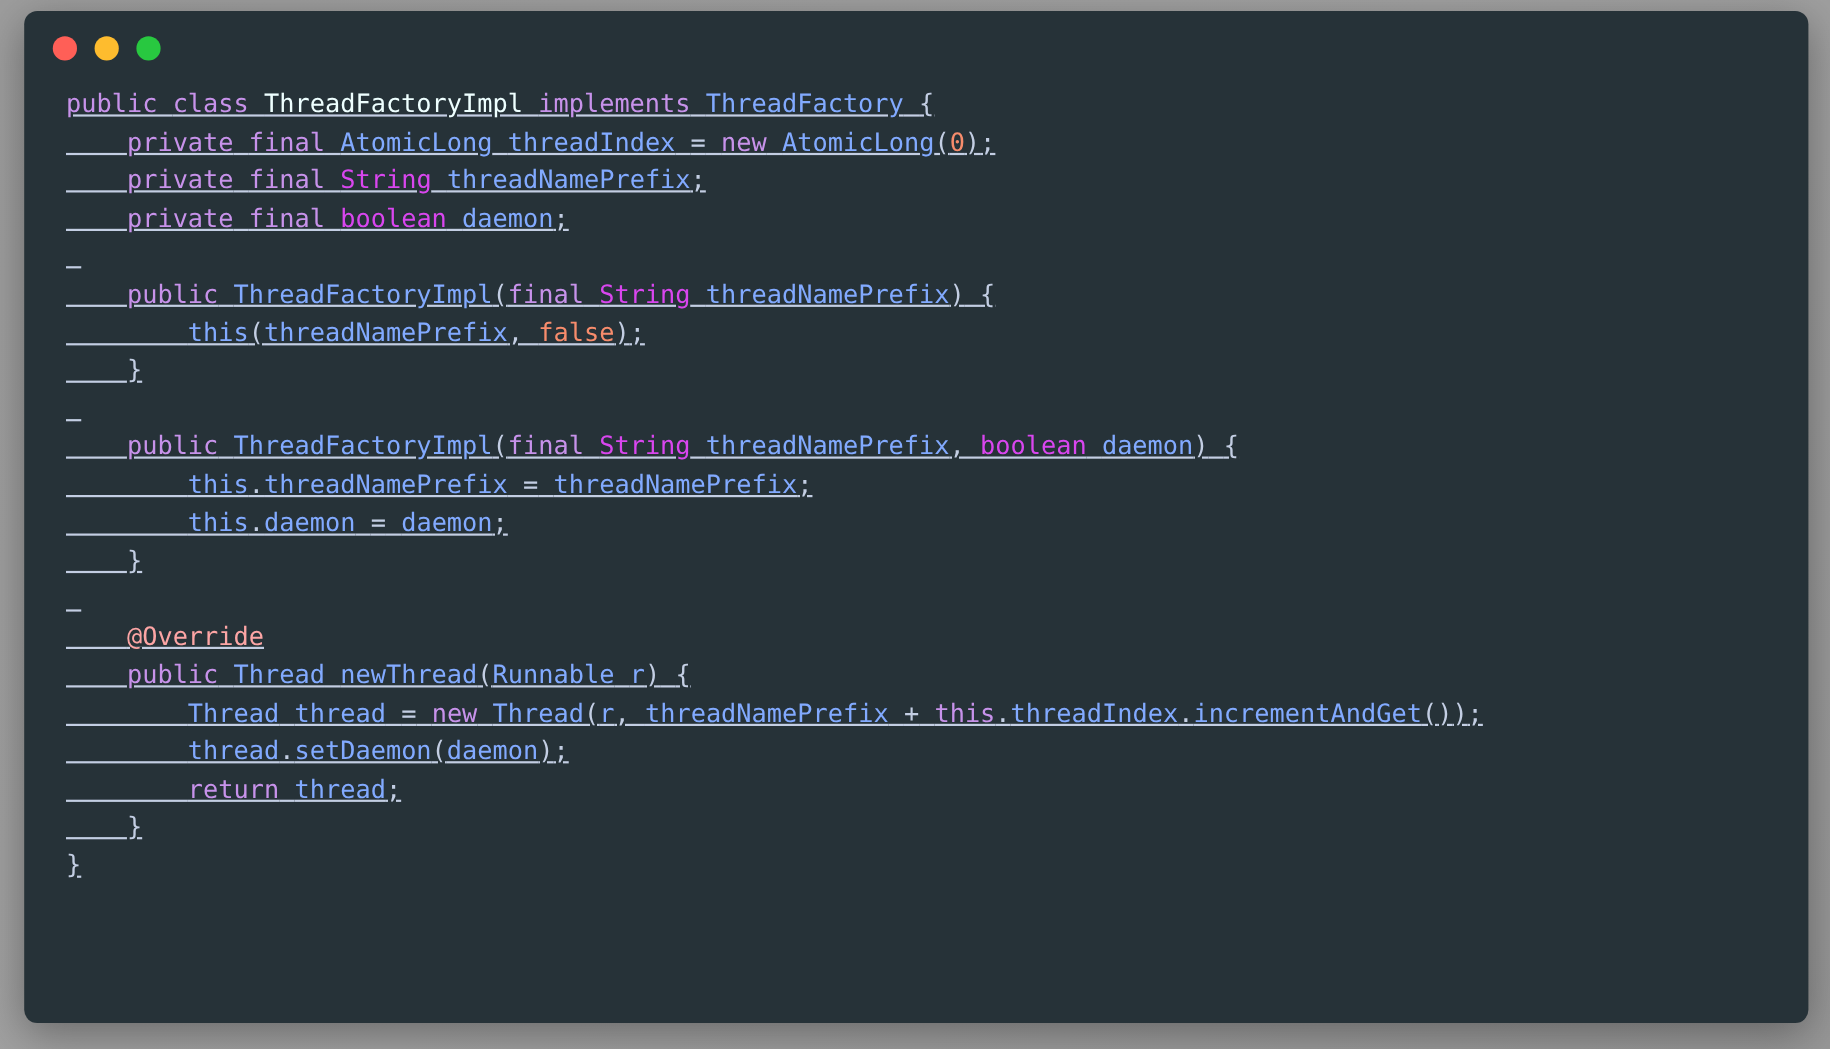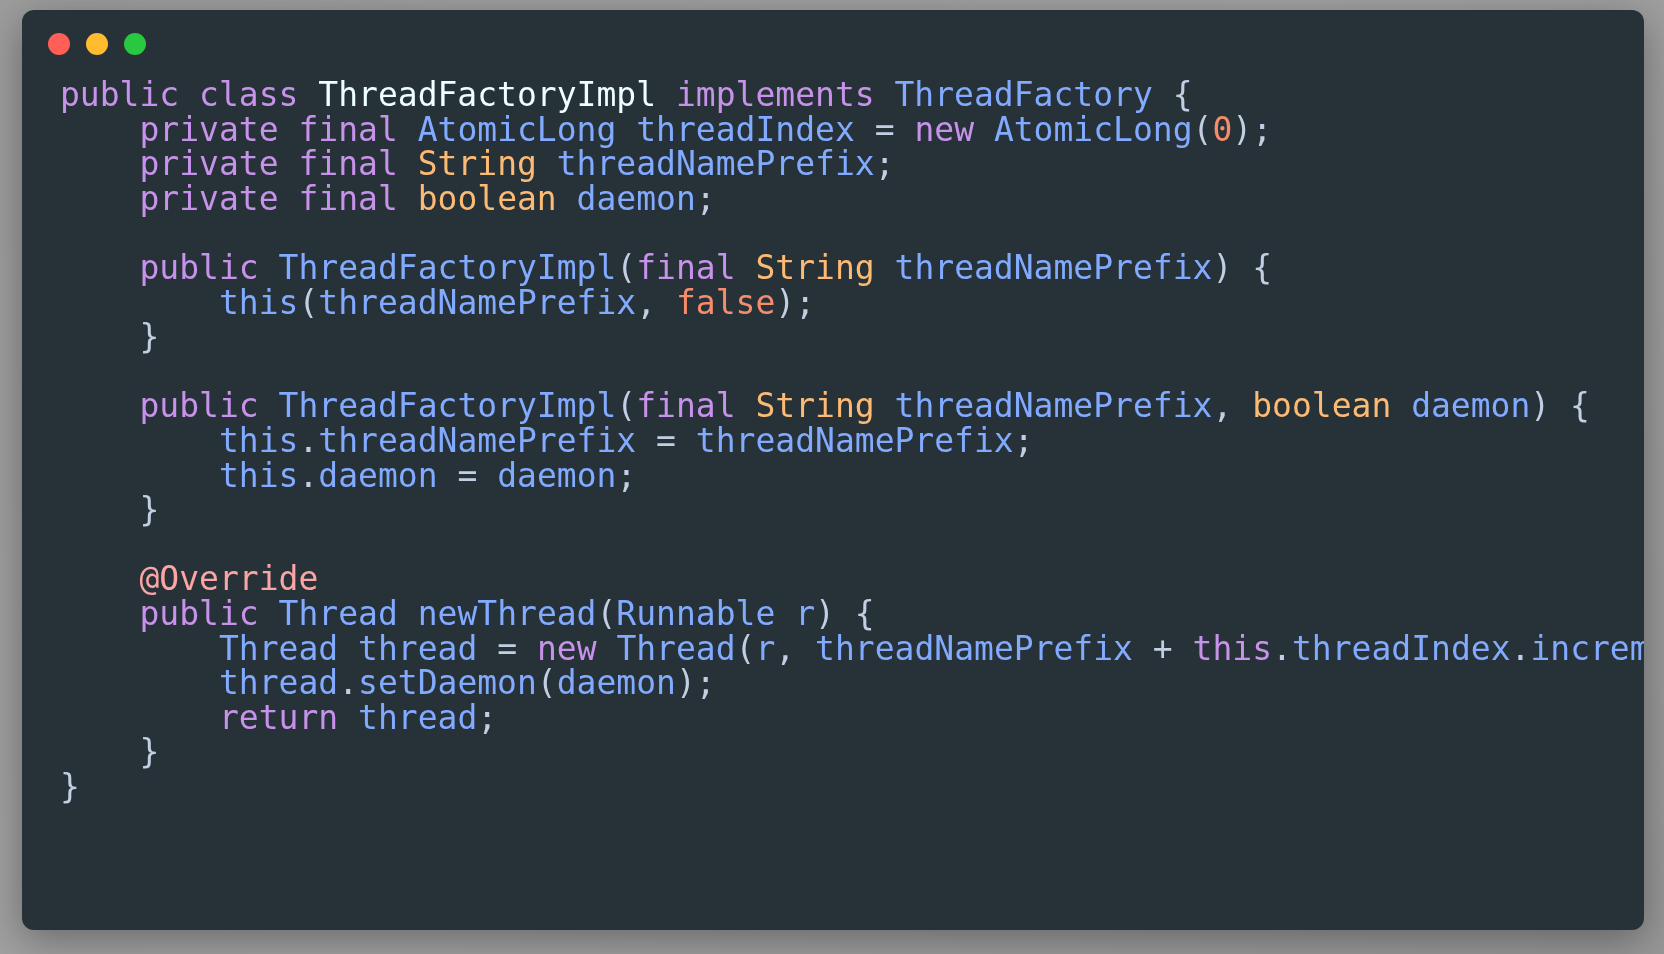--- a/index.html
+++ b/index.html
@@ -39,34 +39,35 @@
     margin-right: 16px;
     display: inline-block;
   }
   .dot-close  { background: #ff5f57; }
   .dot-min    { background: #febc2e; }
   .dot-max    { background: #28c840; }
 
   .code {
     padding: 0 0 0 38px;
     font-family: "DejaVu Sans Mono", monospace;
-    font-size: 33px;
+    font-size: 23px;
     line-height: 34.6px;
     white-space: pre;
     color: #c3cee3;
     letter-spacing: 0px;
+    text-decoration: underline;
   }
   .line { height: 34.6px; }
   .blank { height: 34.6px; }
 
   
   .kw   { color: #c792ea; }   
   .typ  { color: #82aaff; }   
   .wht  { color: #eeffff; }   
-  .yel  { color: #fdba74; }   
+  .yel  { color: #d946ef; }   
   .num  { color: #f78c6c; }   
   .ann  { color: #fca5a5; }   
   .pla  { color: #c3cee3; }   
 </style>
 </head>
 <body>
 
 <div class="window">
 
   <div class="titlebar">

